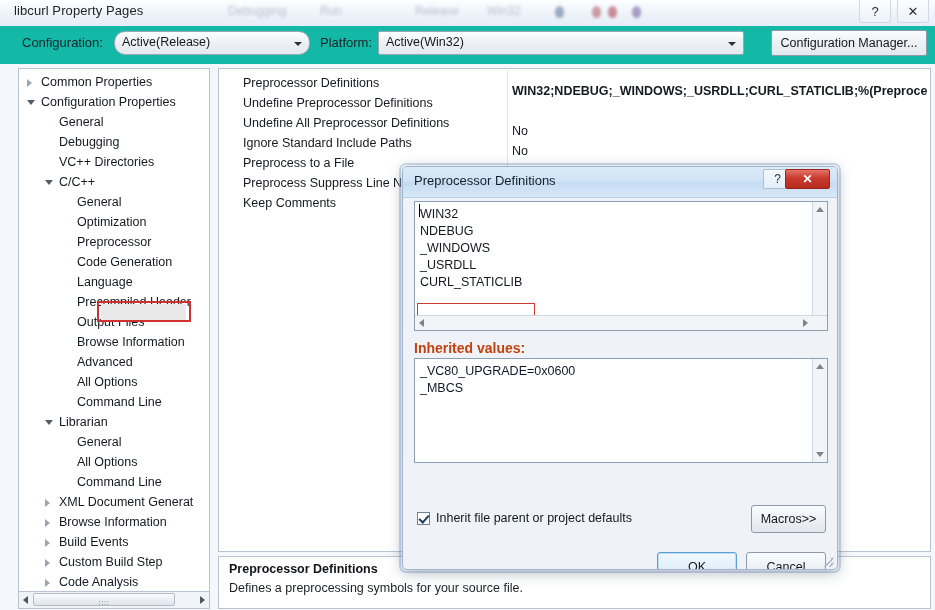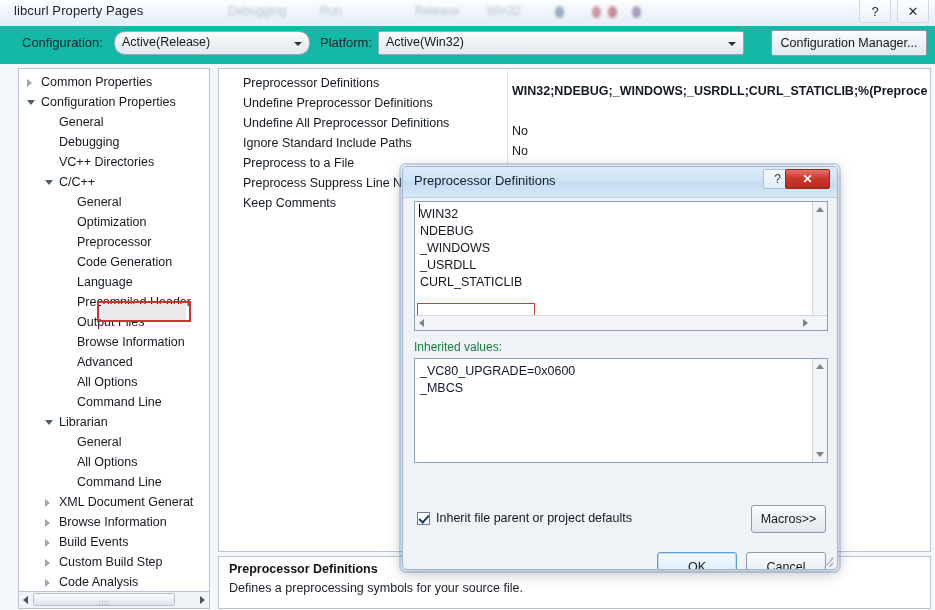--- a/index.html
+++ b/index.html
@@ -275,21 +275,21 @@
   .hs-in-left, .hs-in-right {
     position: absolute; top: 50%; transform: translateY(-50%);
     width: 0; height: 0;
     border-top: 4px solid transparent; border-bottom: 4px solid transparent;
   }
   .hs-in-left { left: 4px; border-right: 5px solid #7a848f; }
   .hs-in-right { right: 19px; border-left: 5px solid #7a848f; }
 
   .inh-label {
     position: absolute; left: 11px; top: 143px;
-    font-size: 12px; color: #15803d;
+    font-size: 14px; color: #c2410c; font-weight: bold;
   }
   .inh-box {
     position: absolute; left: 11px; top: 161px;
     width: 414px; height: 105px;
     background: #ffffff;
     border: 1px solid #8aa0b6;
     box-sizing: border-box;
   }
   .inh-line {
     position: relative; height: 17px; line-height: 17px;

